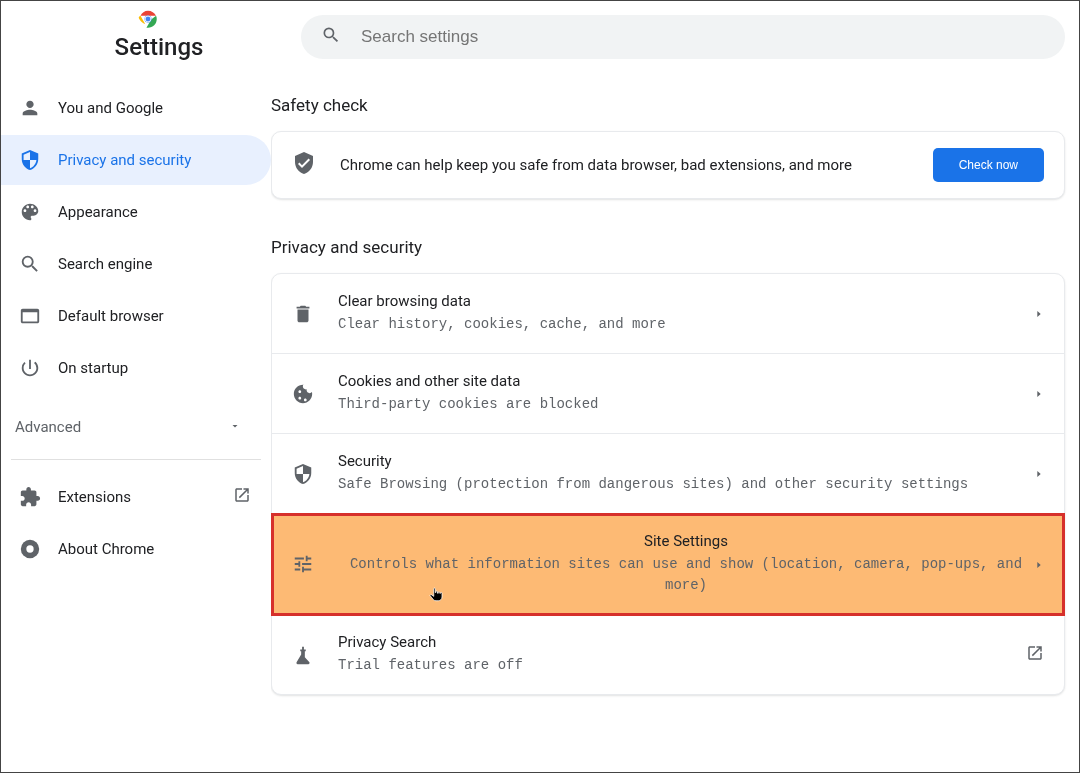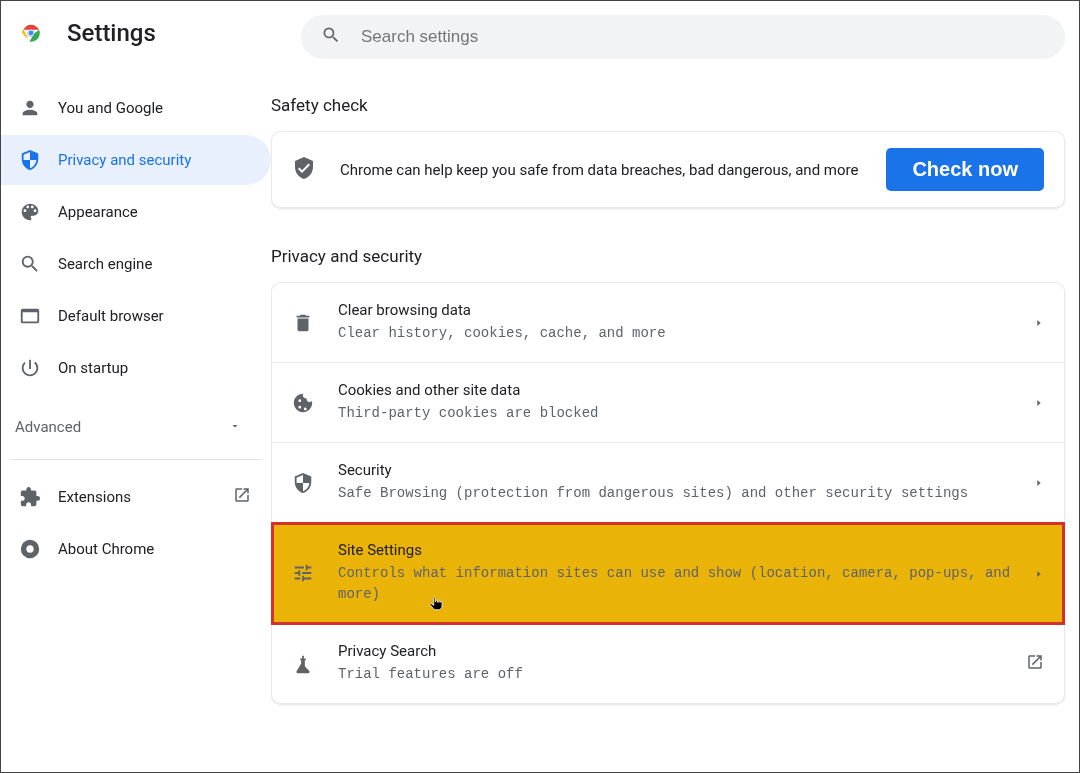--- a/index.html
+++ b/index.html
@@ -17,20 +17,21 @@
       display: flex;
       align-items: center;
       height: 64px;
       padding: 0;
     }
     .header-left {
       width: 300px;
       display: flex;
       align-items: center;
       padding-left: 16px;
+      flex-direction: column;
     }
     .chrome-logo {
       width: 28px;
       height: 28px;
       margin-right: 22px;
     }
     .page-title {
       font-size: 24px;
       font-weight: 500;
       color: #202124;
@@ -137,22 +138,22 @@
       font-size: 15px;
       color: #202124;
       line-height: 1.6;
     }
     .check-now-btn {
       background: #1a73e8;
       color: #fff;
       border: none;
       border-radius: 5px;
       padding: 10px 26px;
-      font-size: 20px;
-      font-weight: 700;
+      font-size: 12px;
+      font-weight: 400;
       cursor: pointer;
     }
     .privacy-list .row {
       display: flex;
       align-items: center;
       padding: 18px 20px;
       border-bottom: 1px solid #e8eaed;
       cursor: pointer;
       position: relative;
     }
@@ -163,23 +164,24 @@
       margin-right: 24px;
       display: flex;
       align-items: center;
       justify-content: center;
     }
     .row-text { flex: 1; }
     .row-title { font-size: 15px; color: #202124; margin-bottom: 4px; }
     .row-subtitle { font-size: 14px; color: #5f6368; line-height: 1.5; font-family: Liberation Mono, monospace; }
     .row-chevron { color: #5f6368; }
     .row.highlighted {
-      background: #eab308;
+      background: #fdba74;
       outline: 3px solid #d6302b;
       outline-offset: -2px;
+      text-align: center;
     }
     .cursor-hand {
       position: absolute;
       left: 155px;
       bottom: 6px;
       font-size: 16px;
       pointer-events: none;
     }
   </style>
 </head>
@@ -308,21 +310,21 @@
   <div class="main">
 
     <div class="section-title">Safety check</div>
 
     <div class="card safety-card">
       <span class="safety-card-icon">
         <svg width="24" height="24" viewBox="0 0 24 24" fill="#5f6368">
             <path d="M12 1L3 5v6c0 5.55 3.84 10.74 9 12 5.16-1.26 9-6.45 9-12V5l-9-4zm-2 16l-4-4 1.41-1.41L10 14.17l6.59-6.59L18 9l-8 8z"></path>
           </svg>
       </span>
-      <span class="safety-text">Chrome can help keep you safe from data breaches, bad dangerous, and more</span>
+      <span class="safety-text">Chrome can help keep you safe from data browser, bad extensions, and more</span>
       <button class="check-now-btn">Check now</button>
     </div>
 
     <div class="section-title">Privacy and security</div>
 
     <div class="card privacy-list">
 
       <div class="row">
         <span class="row-icon">
           <svg width="22" height="22" viewBox="0 0 24 24" fill="#5f6368">

